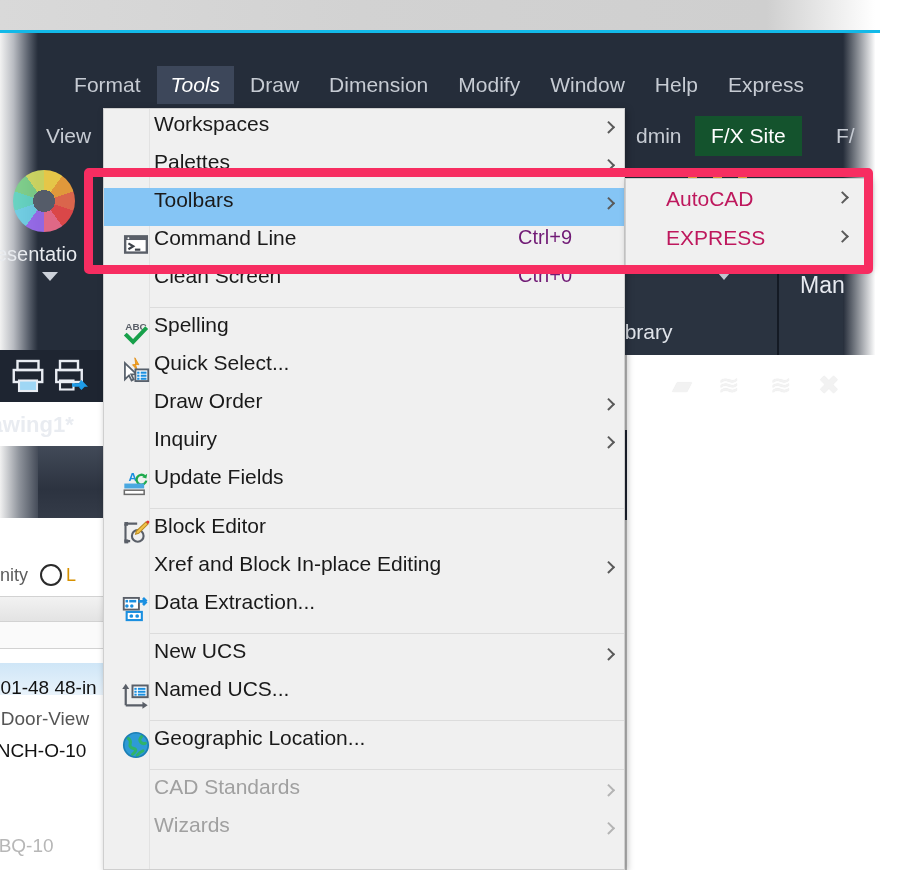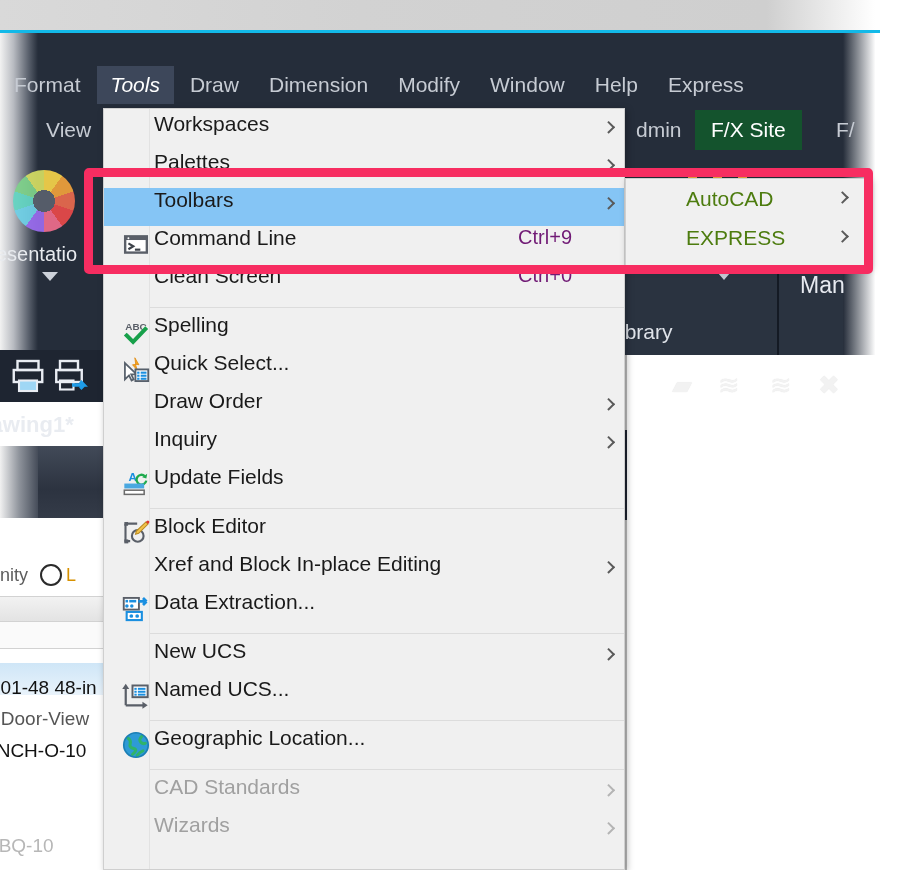--- a/index.html
+++ b/index.html
@@ -33,35 +33,35 @@
     background: linear-gradient(to right, #f2f2f2 0%, #b9bcc2 35%, #5a616d 75%, #252d3a 100%);
   }
   .app-bg-fade-r {
     position: absolute; left: 843px; top: 33px; width: 59px; height: 322px;
     background: linear-gradient(to right, #252d3a 0%, #ffffff 55%, #ffffff 100%);
   }
 
   
   .menubar {
     position: absolute; left: 0; top: 62px; height: 46px; width: 880px;
-    display: flex; align-items: center;
+    display: flex; align-items: center; justify-content: center;
   }
   .menubar-item {
     font-size: 21px; color: #c6cbd3; padding: 7px 14px; margin-right: 2px;
     white-space: nowrap;
   }
   .menubar-item.active { background: #3d475a; color: #ffffff; font-style: italic; }
 
   
   .ribbon-tabs {
     position: absolute; left: 0; top: 110px; height: 44px; width: 880px;
     display: flex; align-items: center;
   }
   .ribbon-tab {
-    font-size: 21px; color: #c6cbd3; padding: 8px 16px; white-space: nowrap;
+    font-size: 21px; color: #c6cbd3; padding: 8px 16px; white-space: nowrap; margin-top: 6px;
   }
   .ribbon-tab.active { background: #14532d; color: #ffffff; }
 
   
   .colorwheel {
     position: absolute; left: 13px; top: 170px; width: 62px; height: 62px;
     border-radius: 50%;
     background:
       radial-gradient(circle at 50% 50%, #5a616d 0 11px, rgba(0,0,0,0) 11px),
       conic-gradient(
@@ -164,21 +164,21 @@
   }
 
   
   .submenu {
     position: absolute; left: 625px; top: 178px; width: 245px; height: 90px;
     background: #f0f0f0; border: 1px solid #cfcfcf;
     box-shadow: 2px 2px 7px rgba(0,0,0,.28); z-index: 40;
   }
   .smi {
     position: relative; height: 39px; display: flex; align-items: center;
-    padding-left: 60px; font-size: 21px; color: #4d7c0f;
+    padding-left: 40px; font-size: 21px; color: #be185d;
   }
   .smi .chev {
     position: absolute; right: 22px; top: 50%;
     width: 9px; height: 9px; border-right: 2px solid #5a5a5a;
     border-top: 2px solid #5a5a5a; rotate: 45deg; margin-top: -6px;
   }
 
   
   .pink-box {
     position: absolute; left: 84px; top: 168px; width: 789px; height: 106px;

